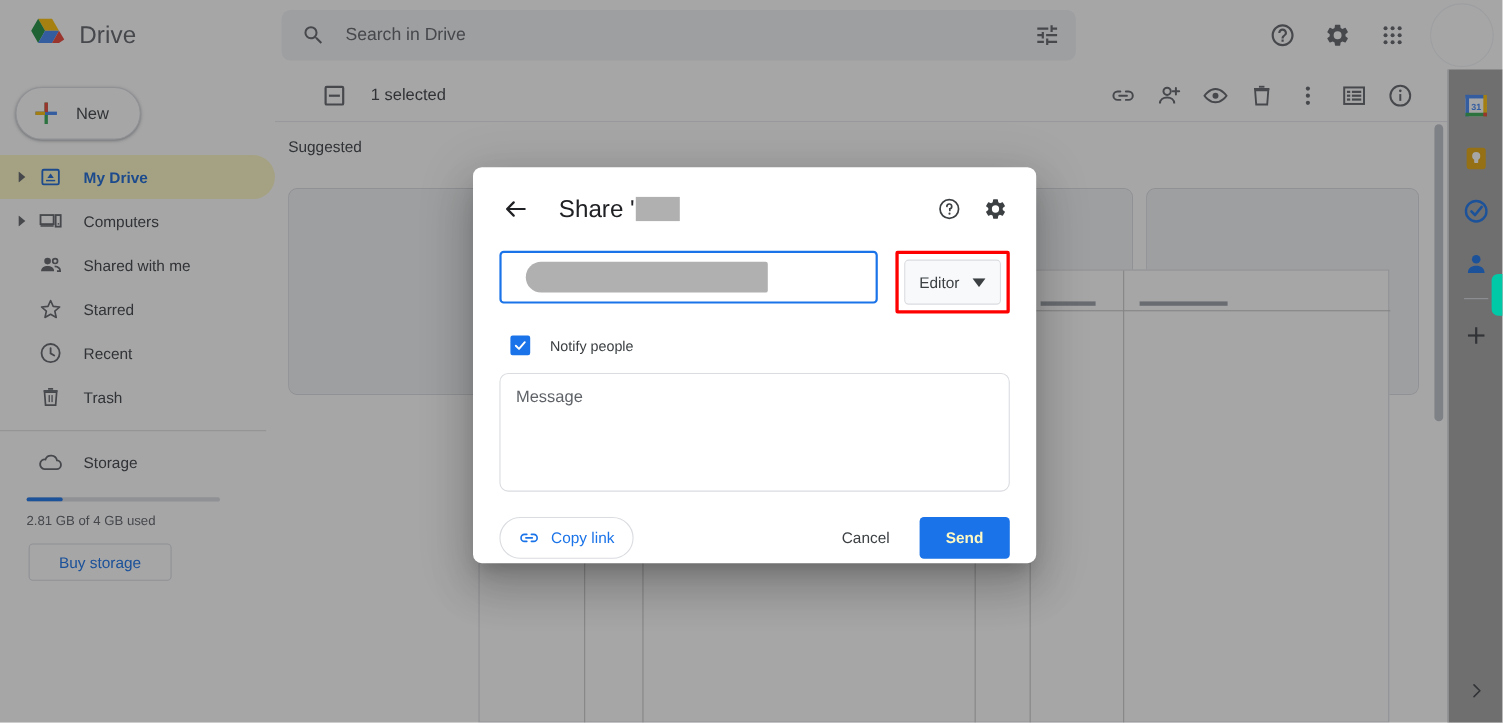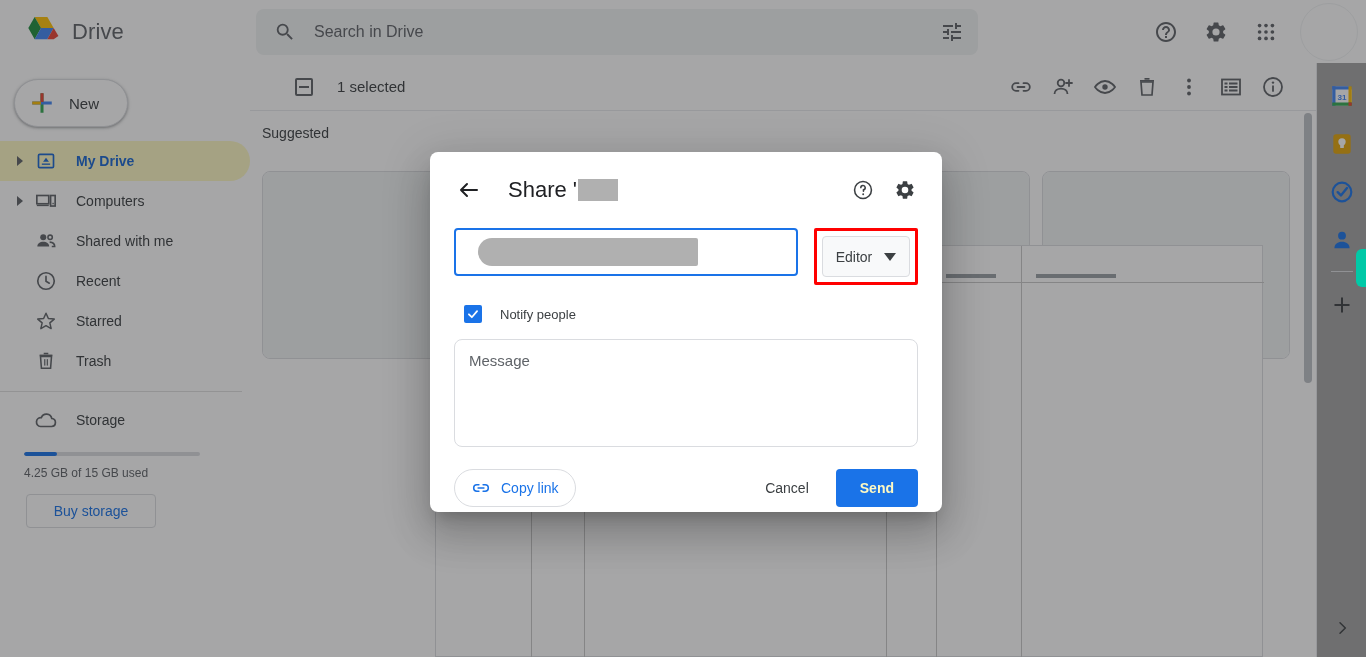--- a/index.html
+++ b/index.html
@@ -506,35 +506,35 @@
             <path d="M16 13.2c3 .2 5.5 1.9 5.5 4.8h-3.2" fill="none" stroke="#5f6368" stroke-width="1.7"></path>
           </svg>
         </span>
         <span class="nav-label">Shared with me</span>
       </div>
 
       <div class="nav-item">
         <span class="nav-caret"></span>
         <span class="nav-icon">
           <svg width="22" height="22" viewBox="0 0 24 24">
-            <circle cx="12" cy="12" r="9" fill="none" stroke="#5f6368" stroke-width="1.8"></circle>
-            <path d="M12 7v5.3l3.6 2.1" fill="none" stroke="#5f6368" stroke-width="1.8" stroke-linecap="round"></path>
-          </svg>
-        </span>
-        <span class="nav-label">Recent</span>
+            <path d="M12 3.5 L14.6 9.3 L21 9.9 L16.2 14.1 L17.6 20.3 L12 17.1 L6.4 20.3 L7.8 14.1 L3 9.9 L9.4 9.3 Z" fill="none" stroke="#5f6368" stroke-width="1.6" stroke-linejoin="round"></path>
+          </svg>
+        </span>
+        <span class="nav-label">Starred</span>
       </div>
 
       <div class="nav-item">
         <span class="nav-caret"></span>
         <span class="nav-icon">
           <svg width="22" height="22" viewBox="0 0 24 24">
-            <path d="M12 3.5 L14.6 9.3 L21 9.9 L16.2 14.1 L17.6 20.3 L12 17.1 L6.4 20.3 L7.8 14.1 L3 9.9 L9.4 9.3 Z" fill="none" stroke="#5f6368" stroke-width="1.6" stroke-linejoin="round"></path>
-          </svg>
-        </span>
-        <span class="nav-label">Starred</span>
+            <circle cx="12" cy="12" r="9" fill="none" stroke="#5f6368" stroke-width="1.8"></circle>
+            <path d="M12 7v5.3l3.6 2.1" fill="none" stroke="#5f6368" stroke-width="1.8" stroke-linecap="round"></path>
+          </svg>
+        </span>
+        <span class="nav-label">Recent</span>
       </div>
 
       <div class="nav-item">
         <span class="nav-caret"></span>
         <span class="nav-icon">
           <svg width="22" height="22" viewBox="0 0 24 24">
             <path d="M6 7h12l-1 13H7z" fill="none" stroke="#5f6368" stroke-width="1.7"></path>
             <rect x="5" y="5" width="14" height="1.7" fill="#5f6368"></rect>
             <rect x="9.5" y="3" width="5" height="1.7" fill="#5f6368"></rect>
             <rect x="10" y="10" width="1.3" height="7" fill="#5f6368"></rect>
@@ -552,21 +552,21 @@
           <svg width="24" height="24" viewBox="0 0 24 24">
             <path d="M6.5 18.5h11a4 4 0 0 0 .3-7.98A5.5 5.5 0 0 0 7.3 9.7 4.4 4.4 0 0 0 6.5 18.5z" fill="none" stroke="#5f6368" stroke-width="1.7"></path>
           </svg>
         </span>
         <span class="nav-label">Storage</span>
       </div>
 
       <div class="storage-bar-outer">
         <div class="storage-bar-inner" id="storage-fill" style="width: 19%;"></div>
       </div>
-      <div class="storage-text">4.25 GB of 15 GB used</div>
+      <div class="storage-text">2.81 GB of 4 GB used</div>
       <button class="buy-storage">Buy storage</button>
     </div>
   </div>
 
   <div id="main">
 
     <div class="selbar">
       <div class="sel-checkbox">
         <div class="sel-dash"></div>
       </div>

